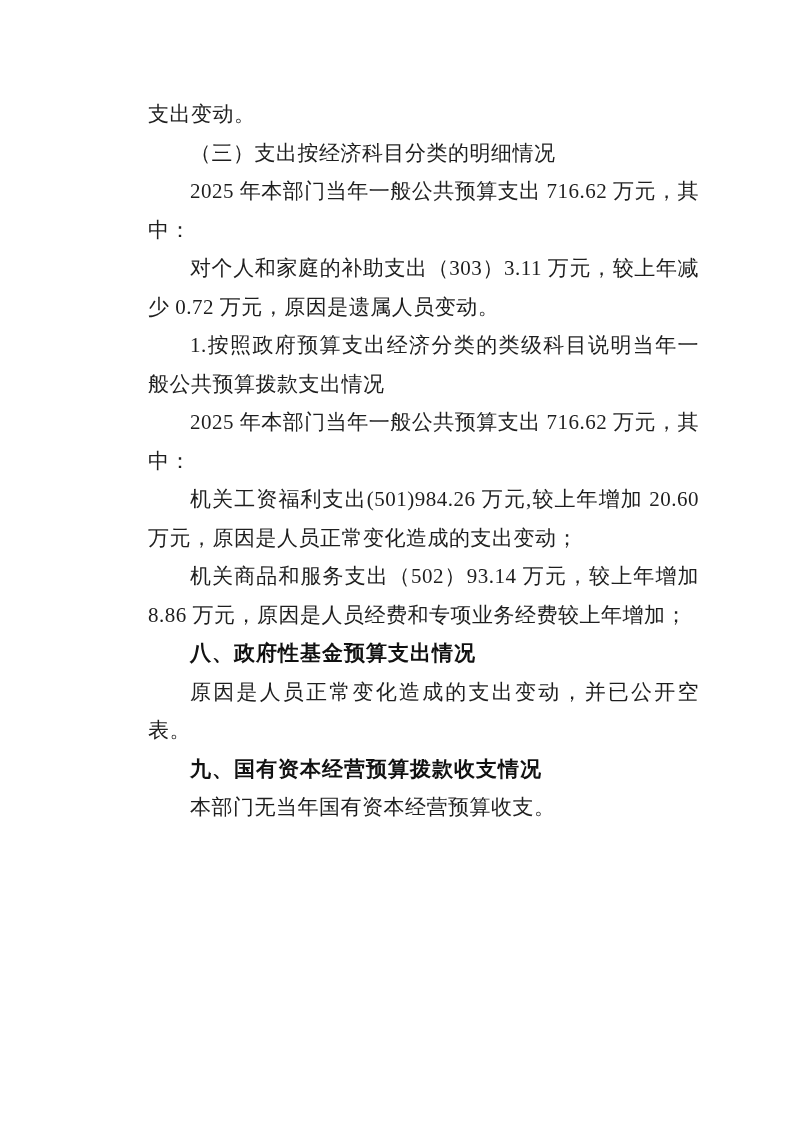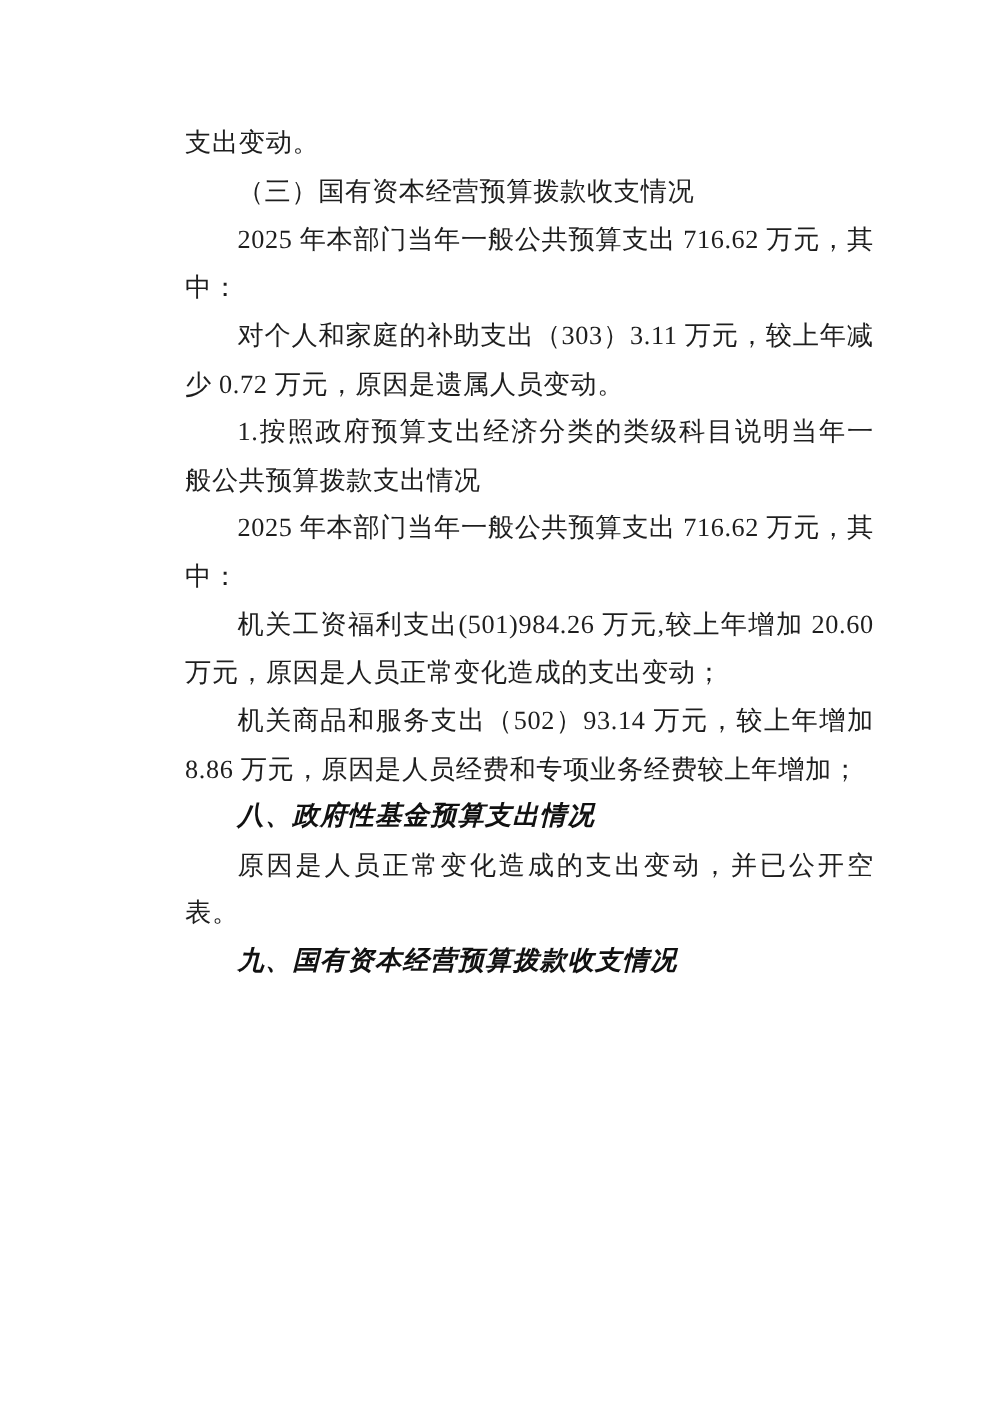--- a/index.html
+++ b/index.html
@@ -32,33 +32,33 @@
     letter-spacing: 0.5px;
   }
   .doc p.indent {
     text-indent: 2em;
   }
   .doc p.heading {
     font-family: "Liberation Sans", "DejaVu Sans", sans-serif;
     font-weight: bold;
     color: #111111;
     letter-spacing: 1px;
-    font-style: italic;
   }
 </style>
 </head>
 <body>
 
 <div class="page">
   <div class="doc">
     <p class="body">支出变动。</p>
-    <p class="body indent">（三）国有资本经营预算拨款收支情况</p>
+    <p class="body indent">（三）支出按经济科目分类的明细情况</p>
     <p class="body indent">2025 年本部门当年一般公共预算支出 716.62 万元，其中：</p>
     <p class="body indent">对个人和家庭的补助支出（303）3.11 万元，较上年减少 0.72 万元，原因是遗属人员变动。</p>
     <p class="body indent">1.按照政府预算支出经济分类的类级科目说明当年一般公共预算拨款支出情况</p>
     <p class="body indent">2025 年本部门当年一般公共预算支出 716.62 万元，其中：</p>
     <p class="body indent">机关工资福利支出(501)984.26 万元,较上年增加 20.60 万元，原因是人员正常变化造成的支出变动；</p>
     <p class="body indent">机关商品和服务支出（502）93.14 万元，较上年增加 8.86 万元，原因是人员经费和专项业务经费较上年增加；</p>
     <p class="heading indent">八、政府性基金预算支出情况</p>
     <p class="body indent">原因是人员正常变化造成的支出变动，并已公开空表。</p>
     <p class="heading indent">九、国有资本经营预算拨款收支情况</p>
+    <p class="body indent">本部门无当年国有资本经营预算收支。</p>
   </div>
 </div>
 
 </body></html>

